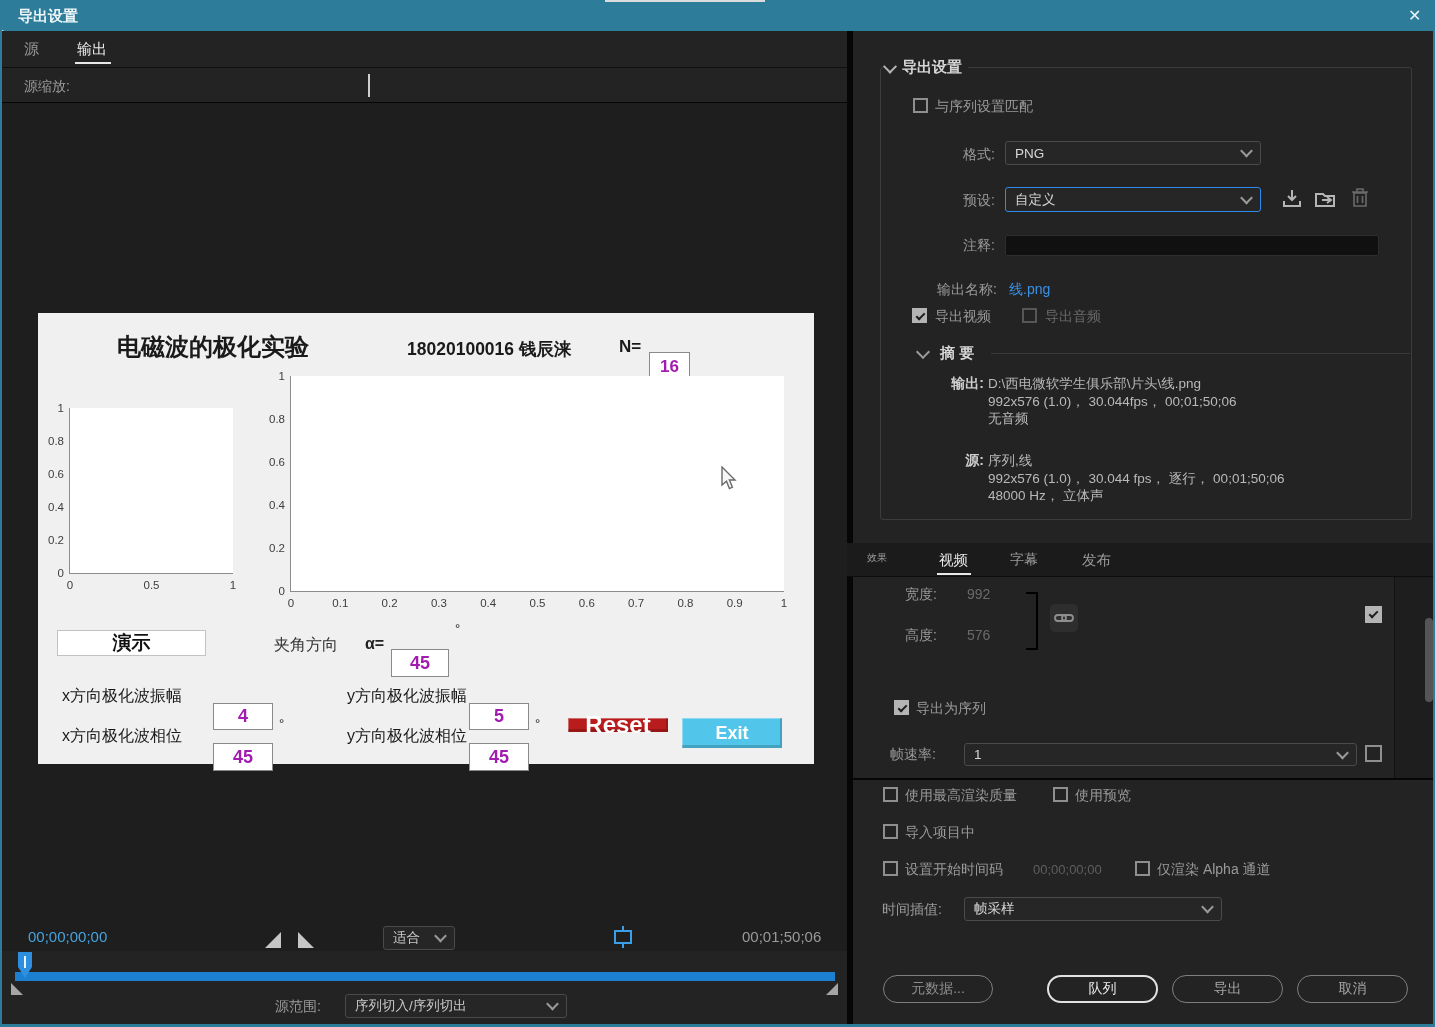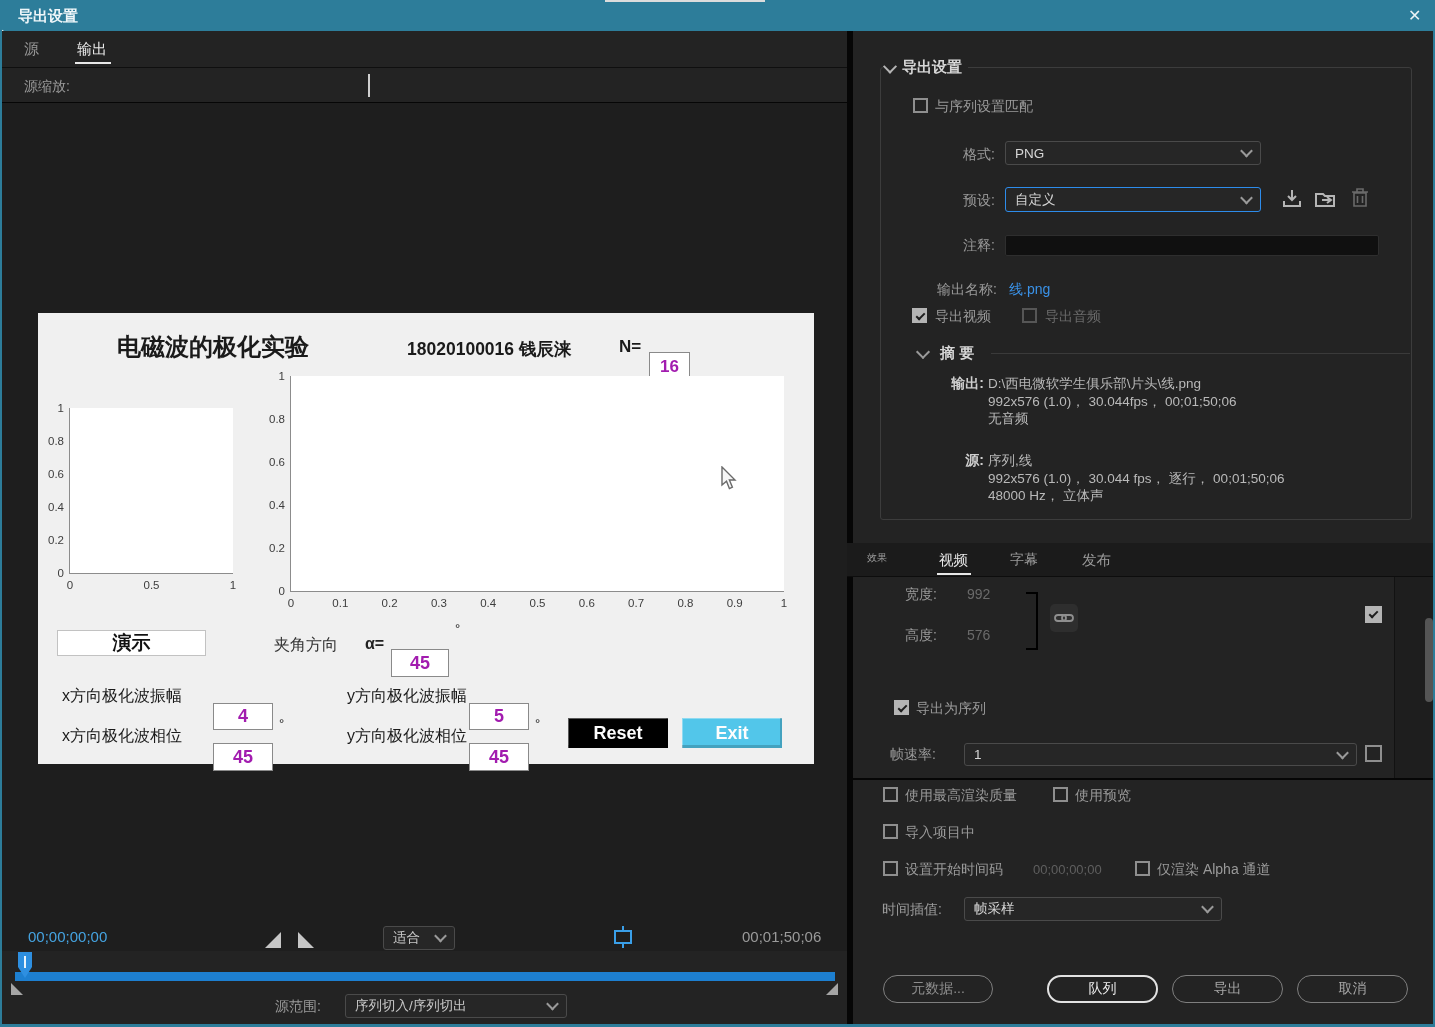--- a/index.html
+++ b/index.html
@@ -142,21 +142,21 @@
       <span class="glbl" style="left:309px;top:373px;">y方向极化波振幅</span>
       <div class="gin" style="left:431px;top:370px;width:60px;height:27px;">5</div>
 
       <span class="glbl" style="left:24px;top:413px;">x方向极化波相位</span>
       <div class="gin" style="left:175px;top:410px;width:60px;height:28px;">45</div>
       <span class="glbl" style="left:241px;top:403px;font-size:13px;">°</span>
       <span class="glbl" style="left:309px;top:413px;">y方向极化波相位</span>
       <div class="gin" style="left:431px;top:410px;width:60px;height:28px;">45</div>
       <span class="glbl" style="left:497px;top:403px;font-size:13px;">°</span>
 
-      <div class="gbtn" style="left:530px;top:405px;width:100px;height:30px;background:#000000;color:#fdfdfd;font-size:18px;font-weight:600;
+      <div class="gbtn" style="left:530px;top:405px;width:100px;height:14px;background:#b91c1c;color:#fdfdfd;font-size:24px;font-weight:600;
                   box-shadow:inset -2px -3px 0 rgba(0,0,0,0.18), inset 1px 1px 0 rgba(255,255,255,0.35);">Reset</div>
       <div class="gbtn" style="left:644px;top:405px;width:100px;height:30px;background:#52c6ea;color:#fdfdfd;font-size:18px;font-weight:600;
                   box-shadow:inset -2px -3px 0 rgba(0,0,0,0.18), inset 1px 1px 0 rgba(255,255,255,0.35);">Exit</div>
     </div>
 
     <svg class="abs" style="left:718px;top:435px;" width="18" height="26" viewBox="0 0 18 26">
       <path d="M2 1 L2 19 L6.5 15.2 L9.4 22.6 L12.4 21.2 L9.4 14 L15 14 Z" fill="#f5f5f5" fill-opacity="0.85" stroke="#6a6a6a" stroke-width="1.4"></path>
     </svg>
 
     <span class="abs tc-blue" style="left:26px;top:897px;">00;00;00;00</span>

